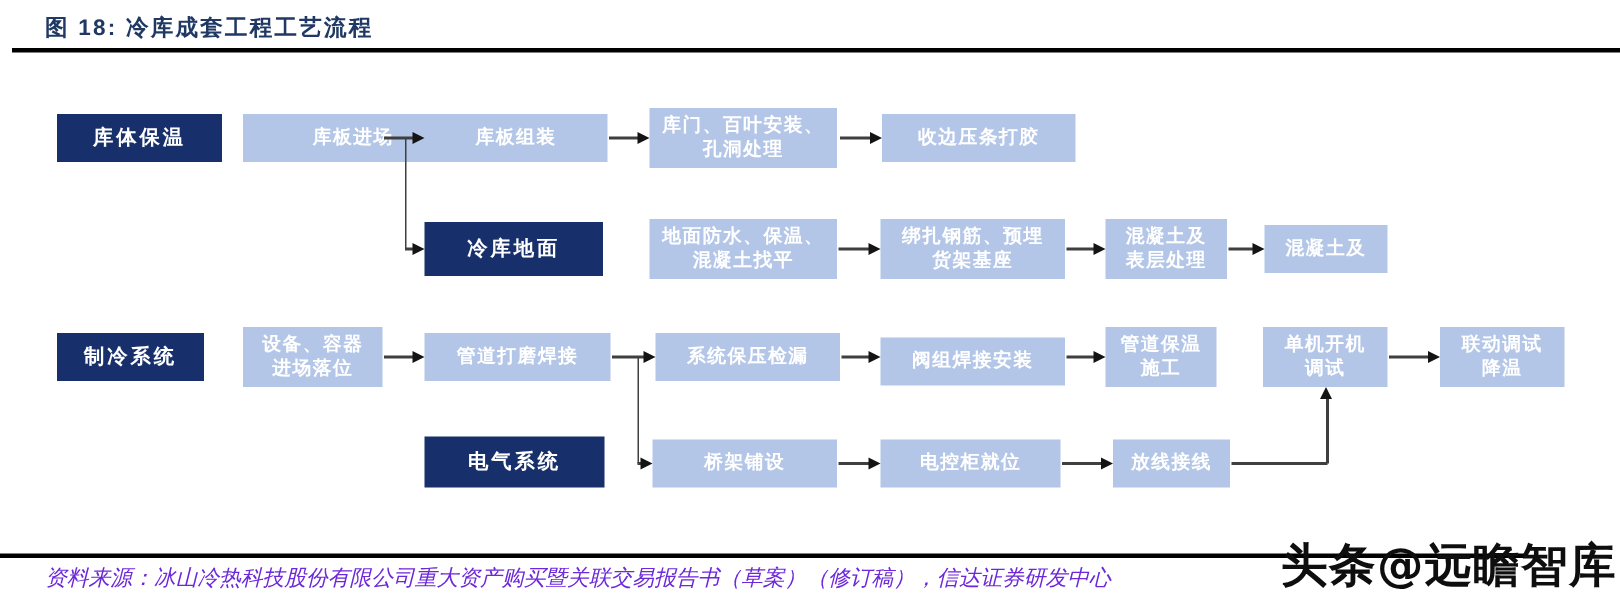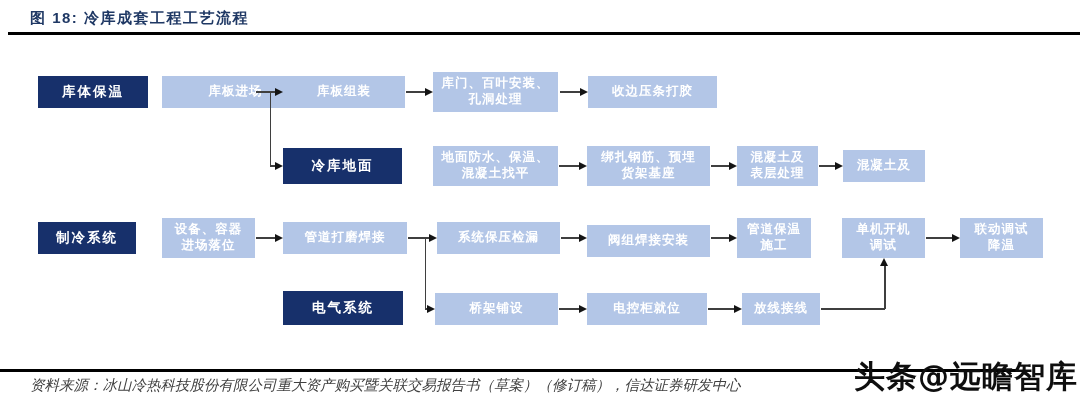--- a/index.html
+++ b/index.html
@@ -24,21 +24,21 @@
   .v-line{position:absolute;width:1.5px;background:#3f3f3f;}
   .arr-r{position:absolute;width:0;height:0;
     border-top:4.5px solid transparent;border-bottom:4.5px solid transparent;
     border-left:8px solid #141414;}
   .arr-u{position:absolute;width:0;height:0;
     border-left:4.5px solid transparent;border-right:4.5px solid transparent;
     border-bottom:8px solid #141414;}
   .footer-source{
     position:absolute;left:30px;top:376px;width:990px;
     font-family:"Liberation Serif","DejaVu Serif",serif;font-style:italic;
-    font-size:14.5px;color:#404040;white-space:nowrap;overflow:hidden;
+    font-size:14.5px;color:#6d28d9;white-space:nowrap;overflow:hidden;
   }
   .watermark{
     position:absolute;right:2px;top:356px;z-index:5;
     font-size:31px;font-weight:900;color:#0e0e0e;letter-spacing:1px;
     font-family:"DejaVu Sans","Liberation Sans",sans-serif;
   }
 </style>
 </head>
 <body>
 

